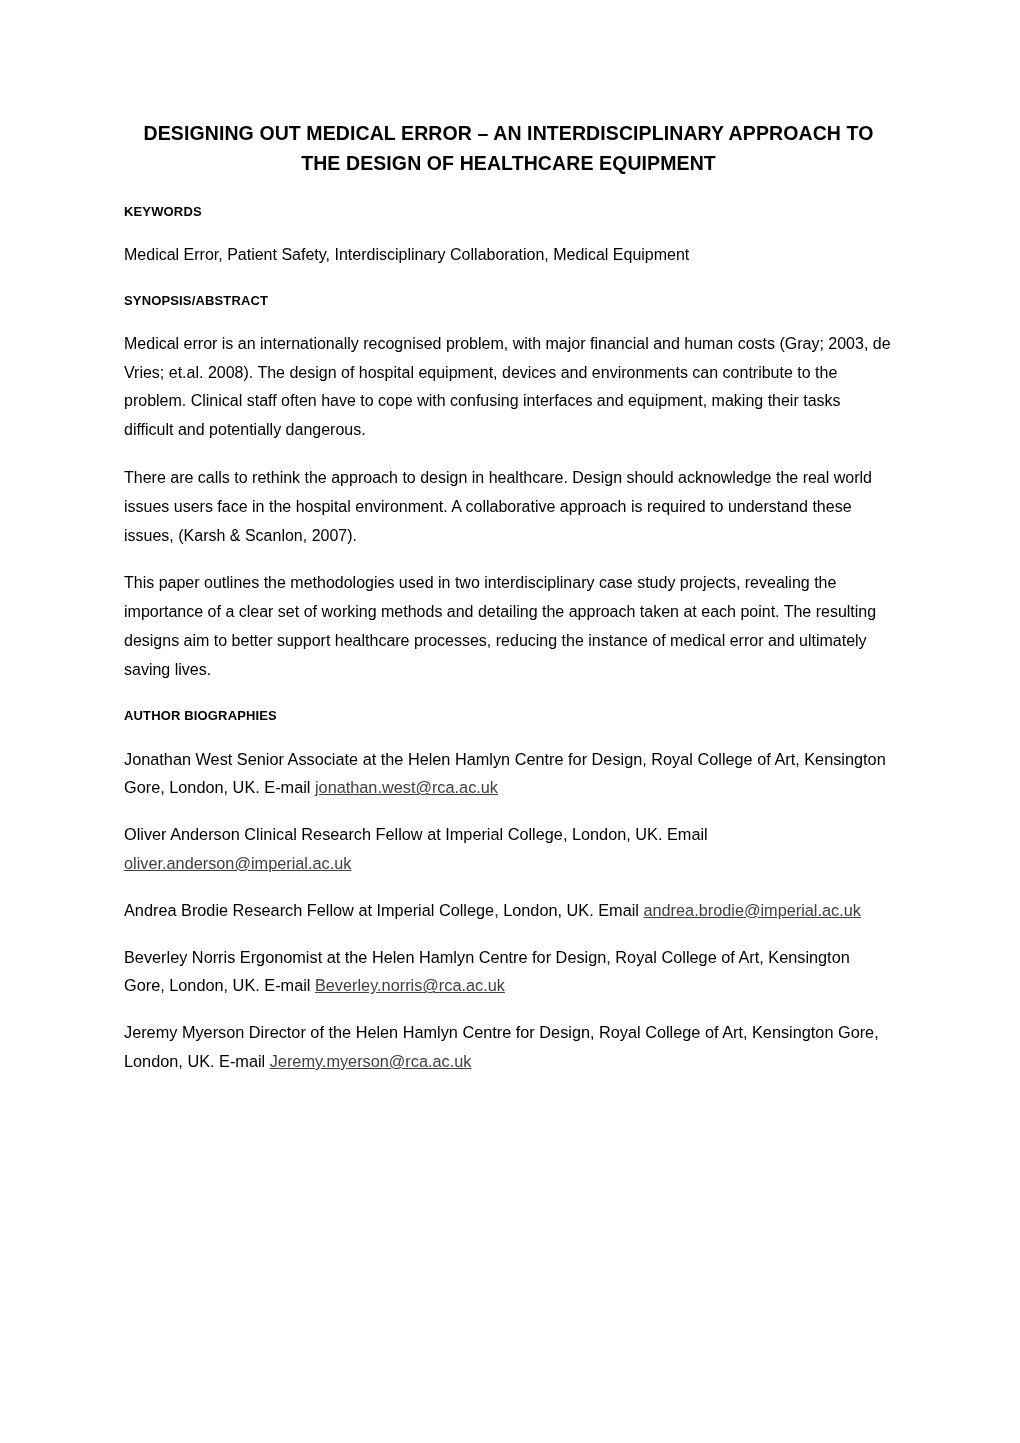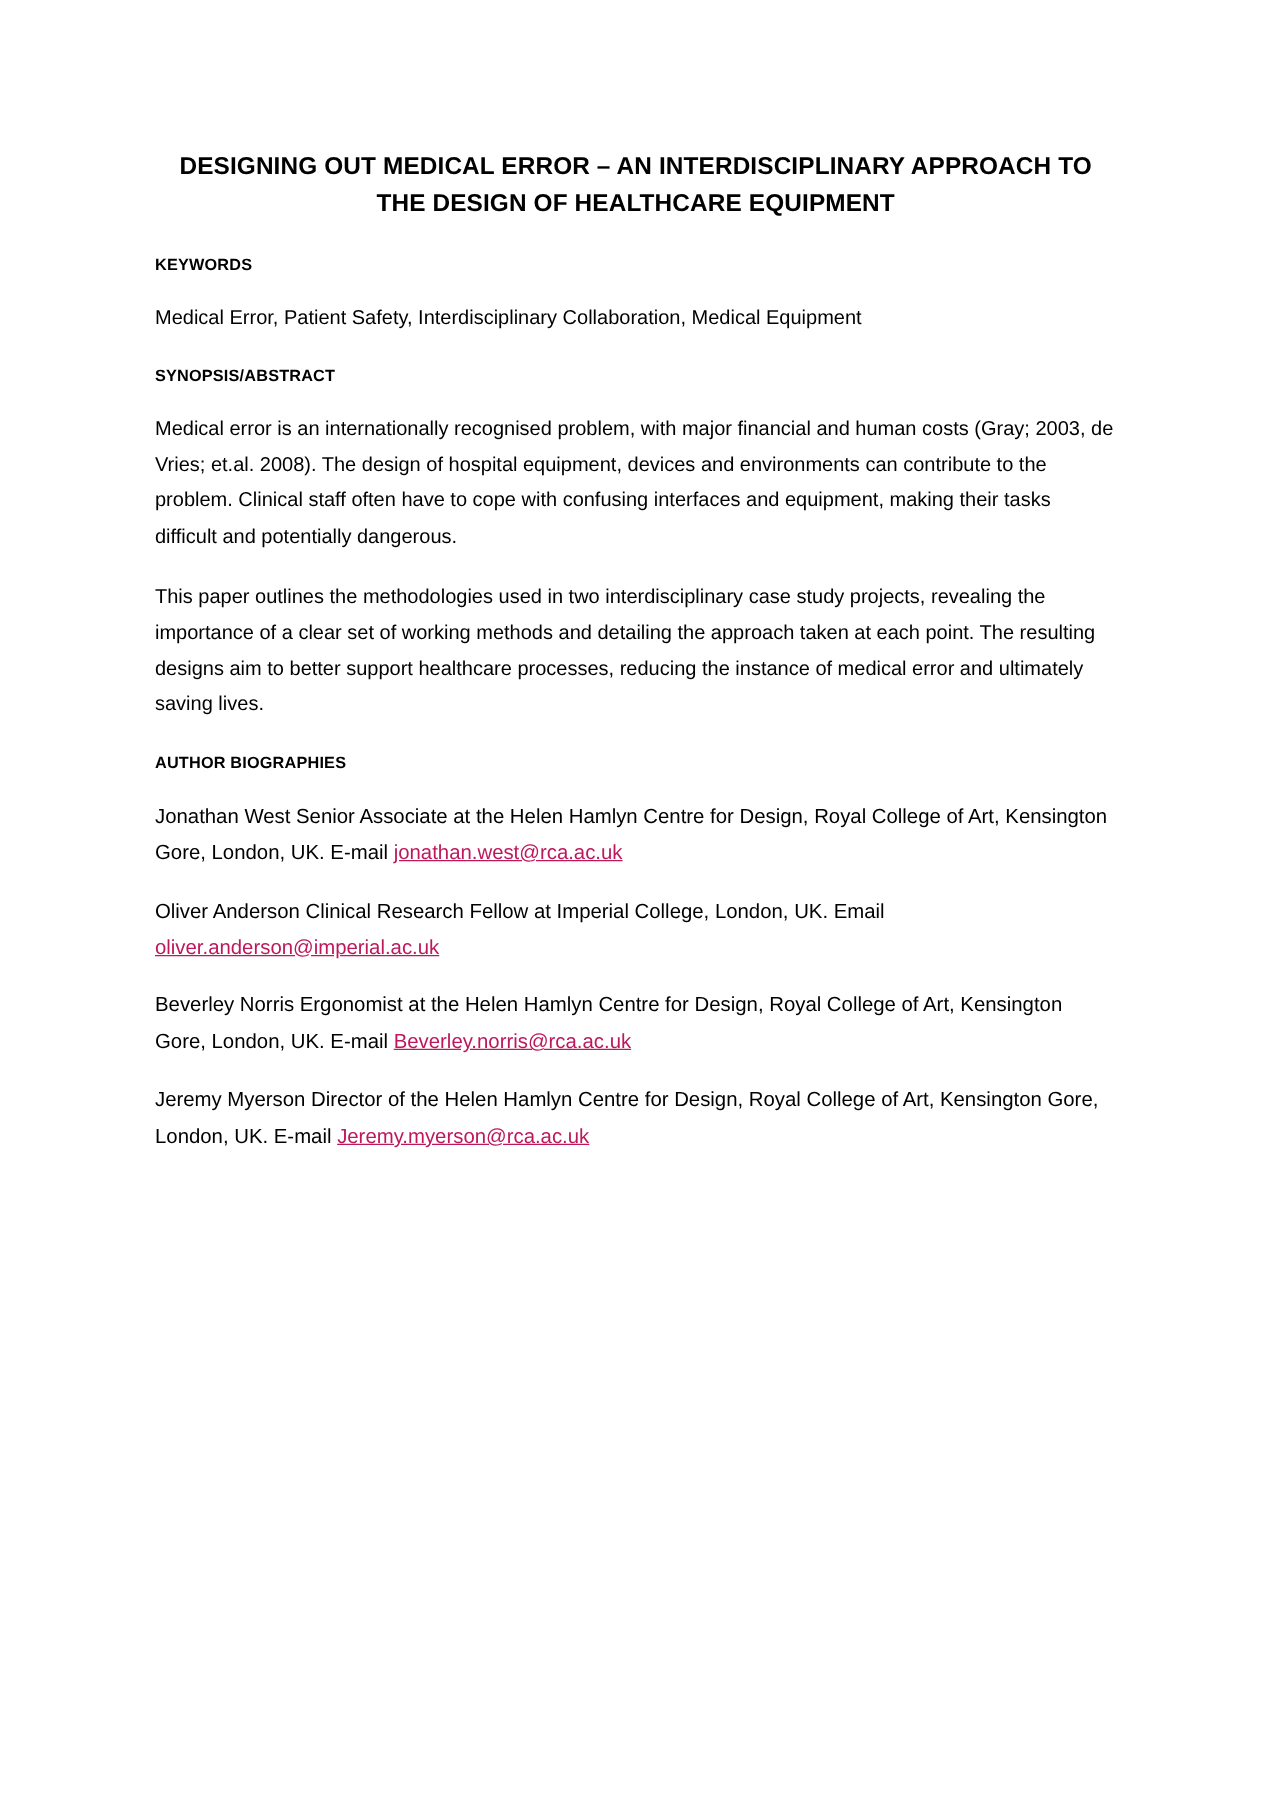--- a/index.html
+++ b/index.html
@@ -60,54 +60,58 @@
   }
 
   .bio {
     font-size: 16.3px;
     line-height: 28.8px;
     margin: 0 0 18px 0;
   }
 
   a.maillink,
   .maillink {
-    color: #be185d;
+    color: #404040;
     text-decoration: underline;
     cursor: pointer;
   }
 </style>
 </head>
 <body>
 
 <div class="page">
 
   <h1 class="doc-title">DESIGNING OUT MEDICAL ERROR – AN INTERDISCIPLINARY APPROACH TO THE DESIGN OF HEALTHCARE EQUIPMENT</h1>
 
   <h2 class="section-heading">KEYWORDS</h2>
 
   <p class="keywords-line">Medical Error, Patient Safety, Interdisciplinary Collaboration, Medical Equipment</p>
 
   <h2 class="section-heading">SYNOPSIS/ABSTRACT</h2>
 
   <p class="body-par">Medical error is an internationally recognised problem, with major financial and human costs (Gray; 2003, de Vries; et.al. 2008).  The design of hospital equipment, devices and environments can contribute to the problem.  Clinical staff often have to cope with confusing interfaces and equipment, making their tasks difficult and potentially dangerous.</p>
 
+  <p class="body-par">There are calls to rethink the approach to design in healthcare.  Design should acknowledge the real world issues users face in the hospital environment.  A collaborative approach is required to understand these issues, (Karsh &amp; Scanlon, 2007).</p>
 
   <p class="body-par" style="margin-bottom:21px;">This paper outlines the methodologies used in two interdisciplinary case study projects, revealing the importance of a clear set of working methods and detailing the approach taken at each point. The resulting designs aim to better support healthcare processes, reducing the instance of medical error and ultimately saving lives.</p>
 
   <h2 class="section-heading">AUTHOR BIOGRAPHIES</h2>
 
   <p class="bio">
     <span>Jonathan West Senior Associate at the Helen Hamlyn Centre for Design, Royal College of Art, Kensington Gore, London, UK.  E-mail </span><a class="maillink">jonathan.west@rca.ac.uk</a>
   </p>
 
 
   <p class="bio">
     <span>Oliver Anderson Clinical Research Fellow at Imperial College, London, UK.  Email </span><a class="maillink">oliver.anderson@imperial.ac.uk</a>
   </p>
 
+  <p class="bio">
+    <span>Andrea Brodie Research Fellow at Imperial College, London, UK.  Email </span><a class="maillink">andrea.brodie@imperial.ac.uk</a>
+  </p>
 
   <p class="bio">
     <span>Beverley Norris Ergonomist at the Helen Hamlyn Centre for Design, Royal College of Art, Kensington Gore, London, UK.  E-mail </span><a class="maillink">Beverley.norris@rca.ac.uk</a>
   </p>
 
   <p class="bio">
     <span>Jeremy Myerson Director of the Helen Hamlyn Centre for Design, Royal College of Art, Kensington Gore, London, UK.  E-mail </span><a class="maillink">Jeremy.myerson@rca.ac.uk</a>
   </p>
 
 </div>

